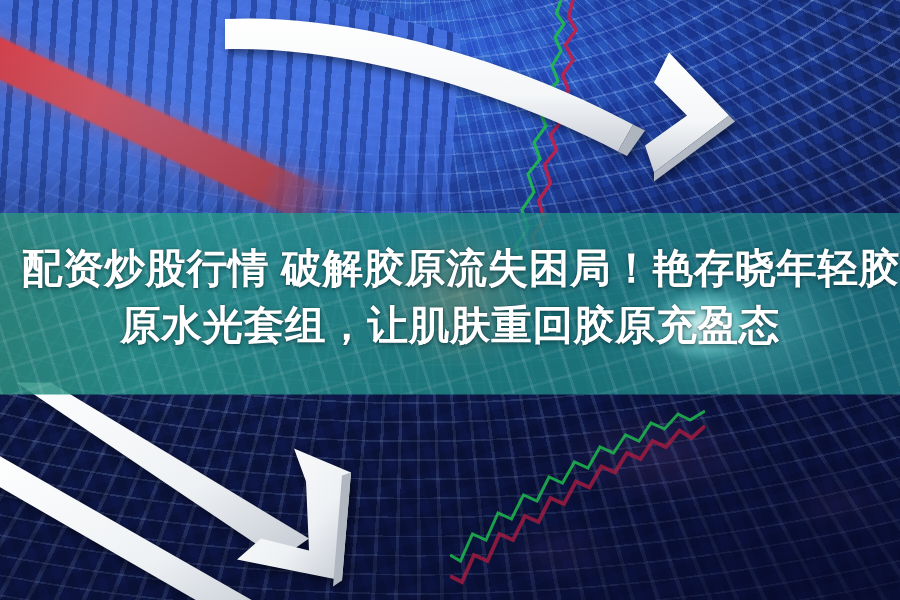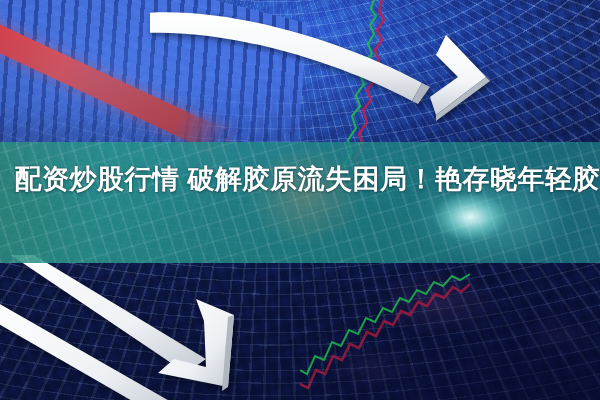--- a/index.html
+++ b/index.html
@@ -204,15 +204,16 @@
   </svg>
 
   <div class="band">
     <div class="band-tex"></div>
     <div class="band-warm"></div>
     <div class="band-glow"></div>
   </div>
 
   <div class="headline">
     <span class="hl-line l1">配资炒股行情 破解胶原流失困局！艳存晓年轻胶</span>
+    <span class="hl-line l2">原水光套组，让肌肤重回胶原充盈态</span>
   </div>
 
 </div>
 
 </body></html>

